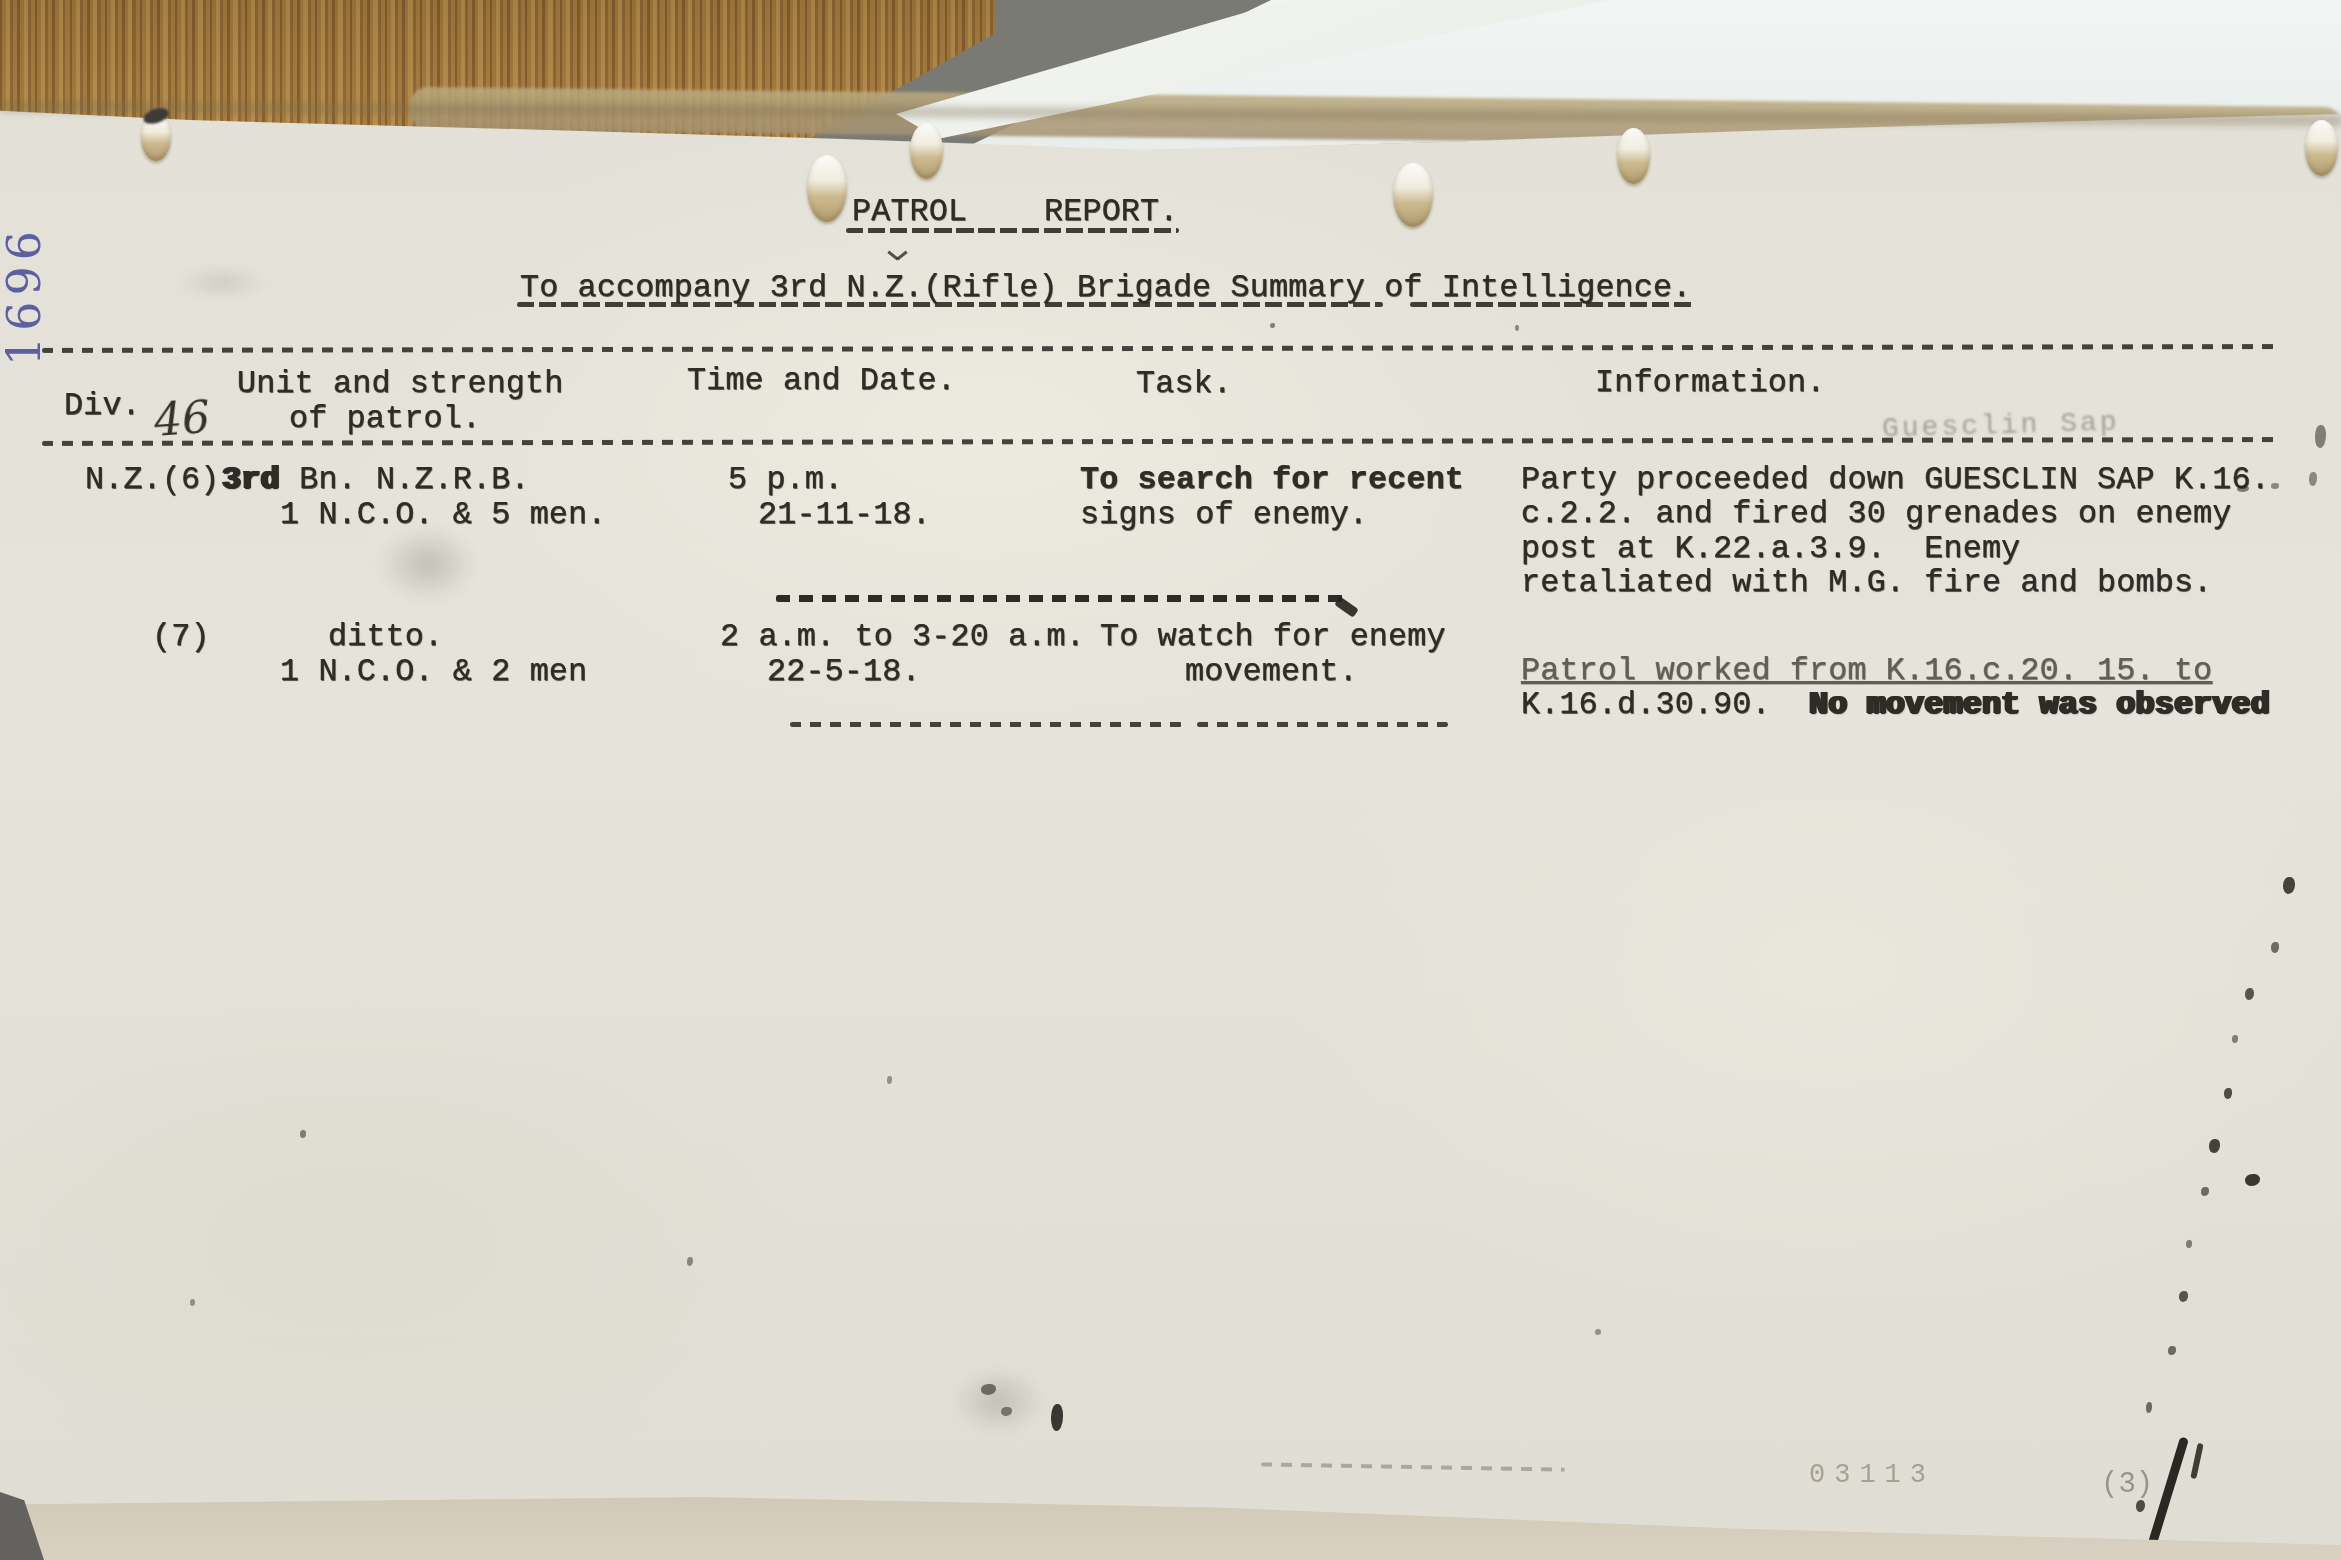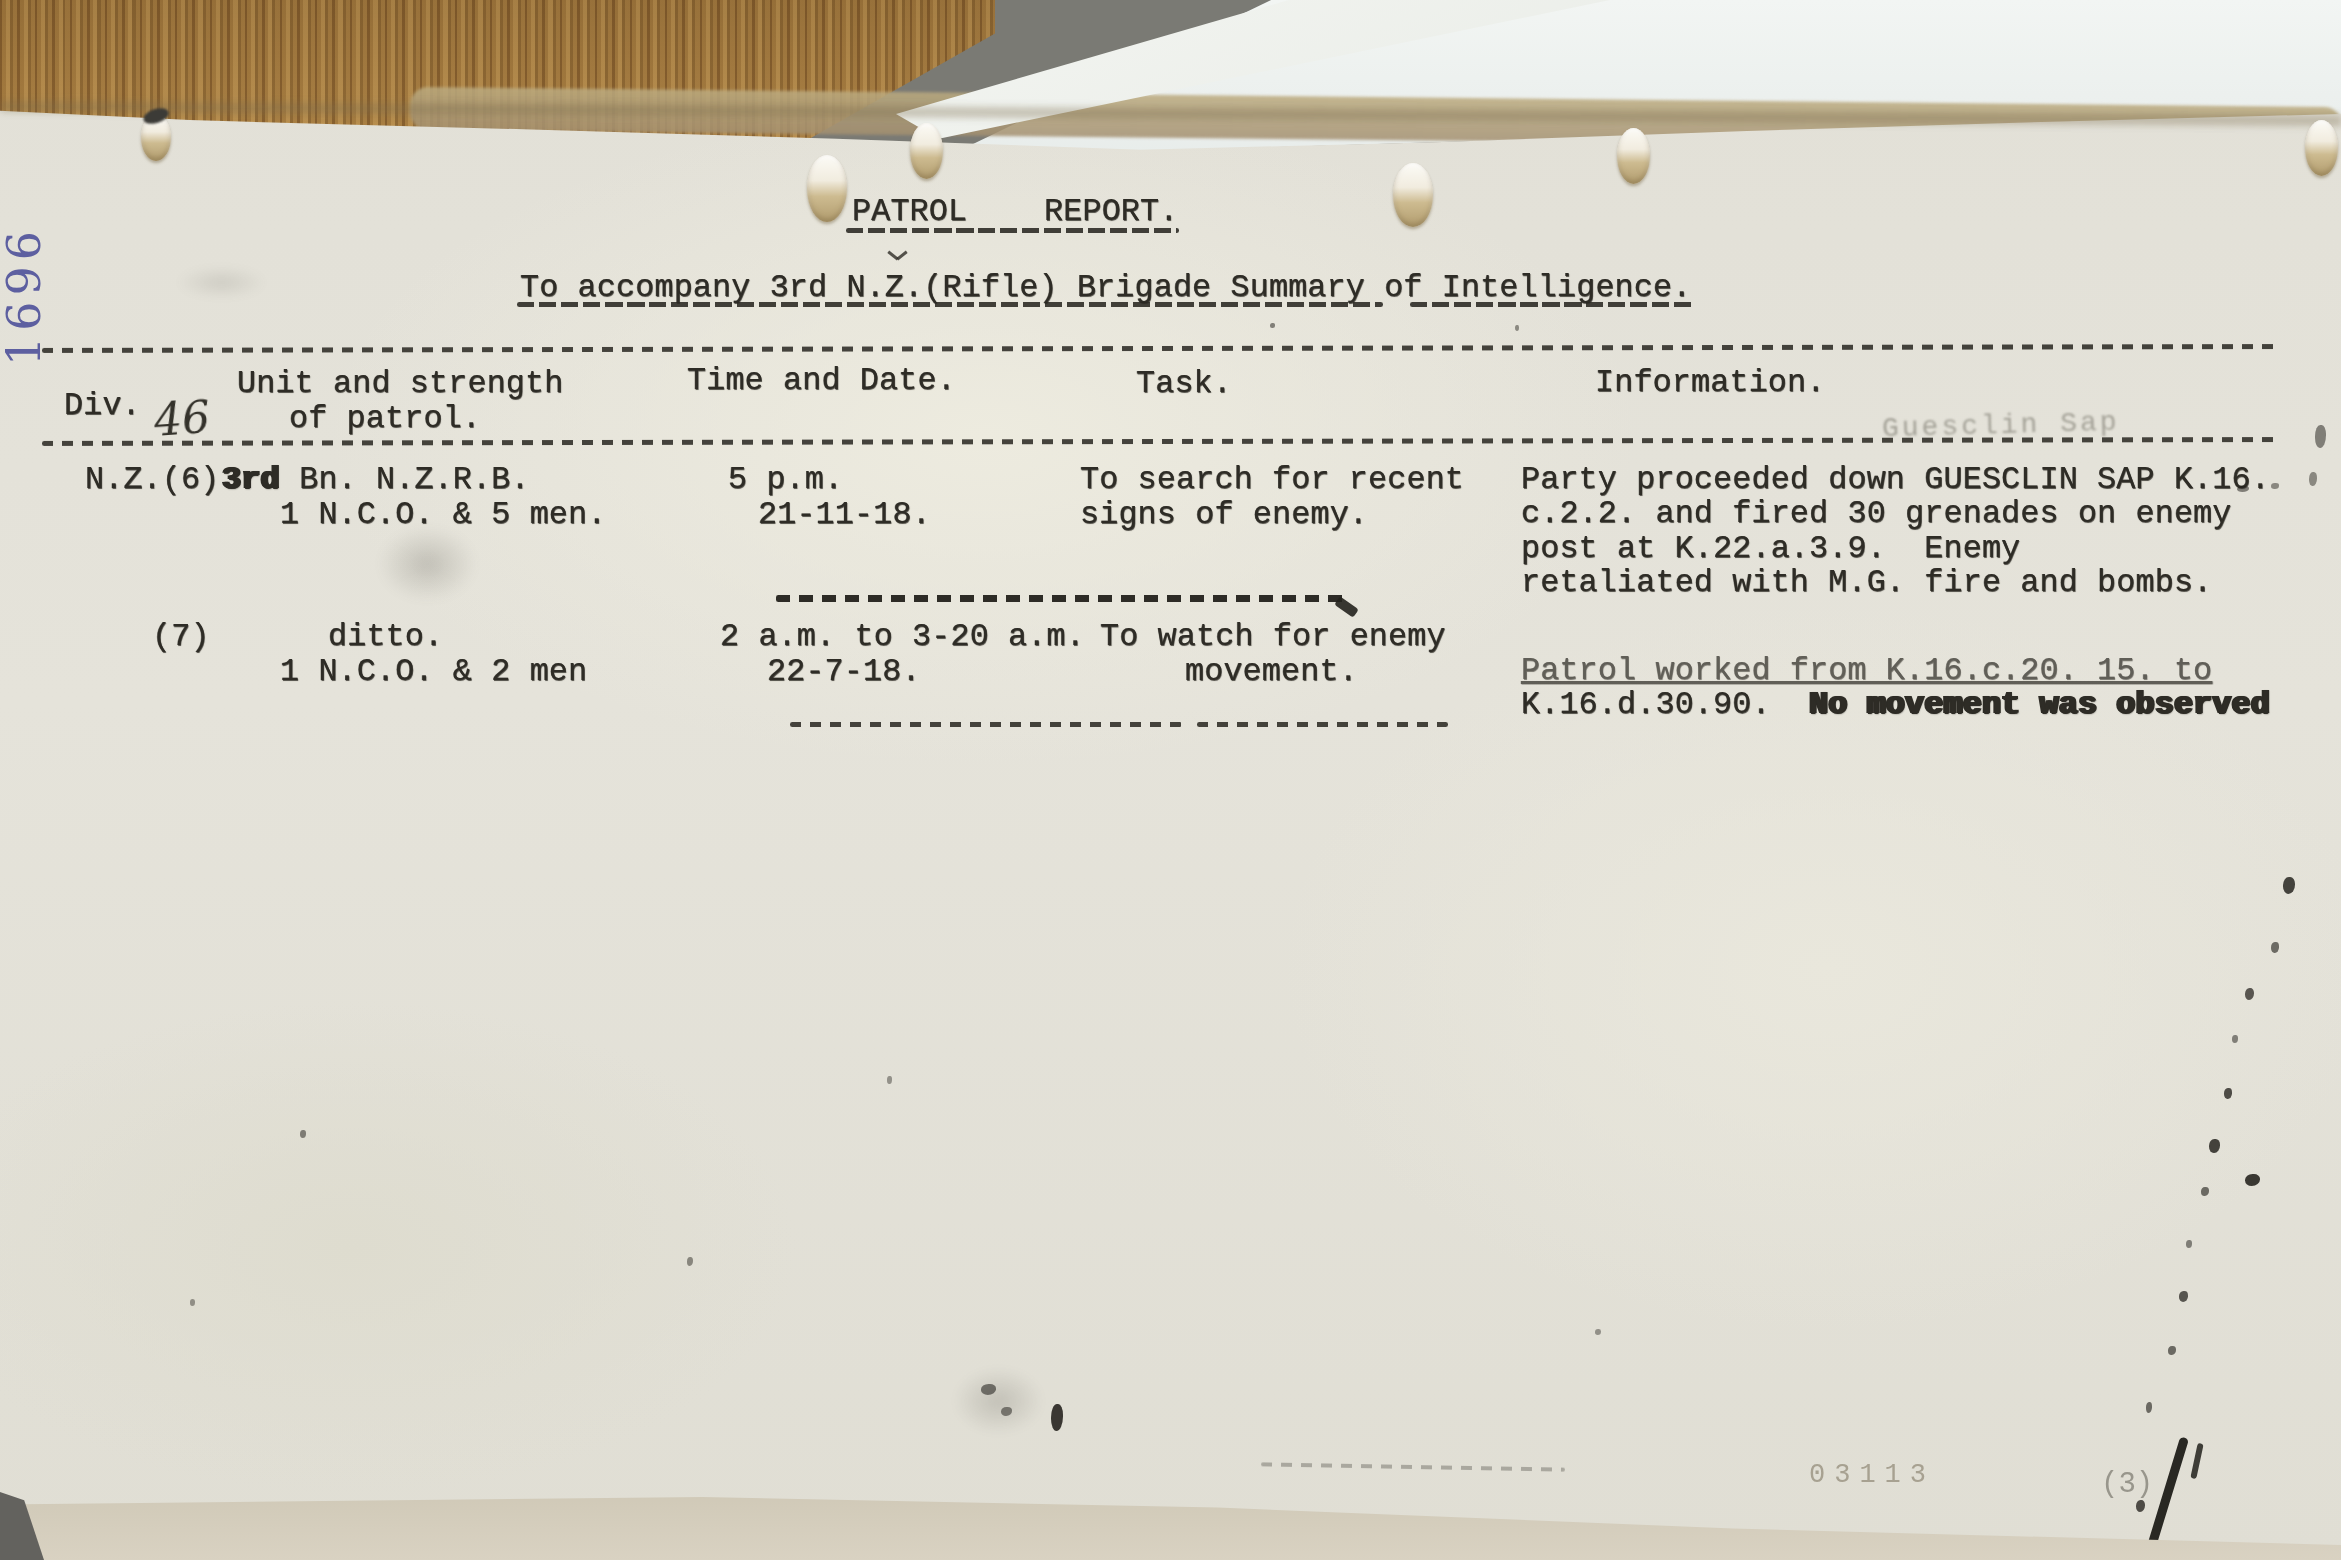--- a/index.html
+++ b/index.html
@@ -111,37 +111,37 @@
   <div class="tw" style="left:1136px;top:368px;">Task.</div>
   <div class="tw" style="left:1595px;top:367px;">Information.</div>
 
   <div>
     <div class="tw" style="left:85px;top:464px;">N.Z.(6)</div>
     <div class="tw smudge-type" style="left:222px;top:464px;">3rd</div>
     <div class="tw" style="left:280px;top:464px;"> Bn. N.Z.R.B.</div>
     <div class="tw" style="left:280px;top:499px;">1 N.C.O. &amp; 5 men.</div>
     <div class="tw" style="left:728px;top:464px;">5 p.m.</div>
     <div class="tw" style="left:758px;top:499px;">21-11-18.</div>
-    <div class="tw" style="left:1080px;top:464px;">To search for recent</div>
+    <div class="tw" style="left:1080px;top:464px;font-weight:bold;">To search for recent</div>
     <div class="tw" style="left:1080px;top:499px;">signs of enemy.</div>
     <div class="tw" style="left:1521px;top:464px;">Party proceeded down GUESCLIN SAP K.16.</div>
     <div class="tw" style="left:1521px;top:498px;">c.2.2. and fired 30 grenades on enemy</div>
     <div class="tw" style="left:1521px;top:533px;">post at K.22.a.3.9.  Enemy</div>
     <div class="tw" style="left:1521px;top:567px;">retaliated with M.G. fire and bombs.</div>
   </div>
 
   <div class="dash heavy" style="left:776px;top:595px;width:568px;"></div>
   <div class="hook" style="left:1335px;top:602px;"></div>
 
   <div>
     <div class="tw" style="left:152px;top:621px;">(7)</div>
     <div class="tw" style="left:328px;top:621px;">ditto.</div>
     <div class="tw" style="left:280px;top:656px;">1 N.C.O. &amp; 2 men</div>
     <div class="tw" style="left:720px;top:621px;">2 a.m. to 3-20 a.m.</div>
-    <div class="tw" style="left:767px;top:656px;">22-7-18.</div>
+    <div class="tw" style="left:767px;top:656px;">22-5-18.</div>
     <div class="tw" style="left:1100px;top:621px;">To watch for enemy</div>
     <div class="tw" style="left:1185px;top:656px;">movement.</div>
     <div class="tw faded" style="left:1521px;top:655px;text-decoration:underline;">Patrol worked from K.16.c.20. 15. to</div>
     <div class="tw" style="left:1521px;top:689px;"><span>K.16.d.30.90.  </span><span class="smudge-type">No movement was observed</span></div>
   </div>
 
   <div class="dash" style="left:790px;top:722px;width:392px;"></div>
   <div class="dash" style="left:1197px;top:722px;width:251px;"></div>
 
   <div class="stamp" style="left:1809px;top:1460px;">03113</div>

